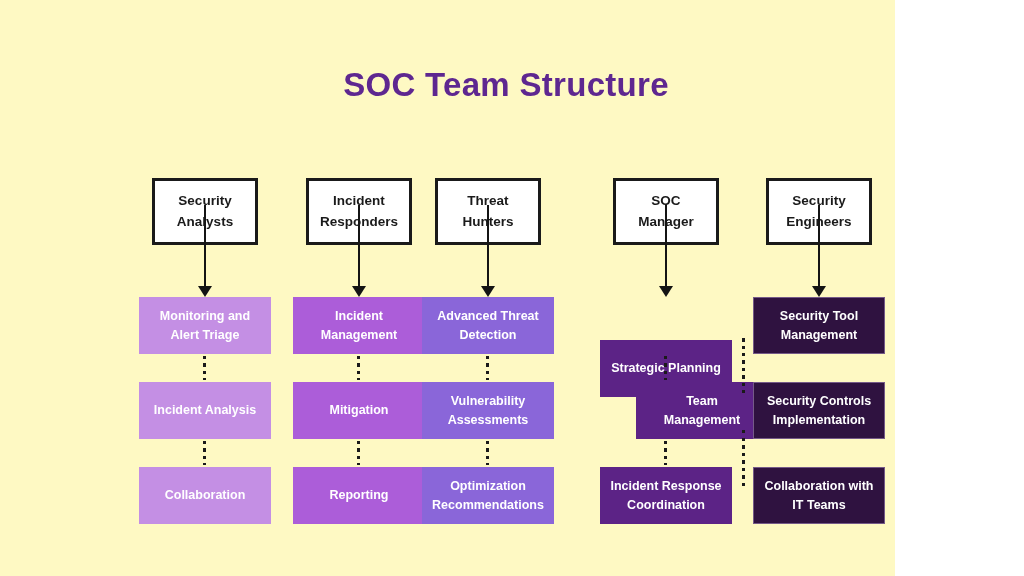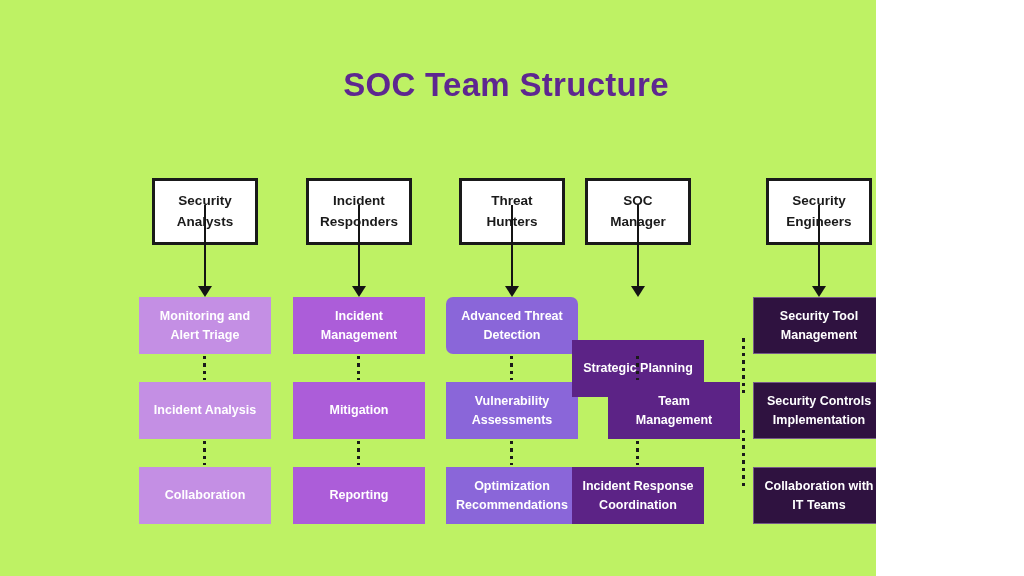--- a/index.html
+++ b/index.html
@@ -1,18 +1,18 @@
 <!DOCTYPE html>
 <html><head>
 <meta charset="utf-8">
 <style>
   html,body { margin:0; padding:0; background:#ffffff; }
   .canvas {
-    position:relative; width:876px; height:576px; background:#bef264;
-    font-family:"Liberation Sans", sans-serif; overflow:hidden;
+    position:relative; width:876px; height:576px; background:#fef9c3;
+    font-family:"Liberation Sans", sans-serif; overflow:hidden;padding-left:19px;
   }
   .title {
     position:absolute; top:66px; left:0; width:1012px; text-align:center;
     font-size:33px; font-weight:800; letter-spacing:0.3px; color:#5E2790;
   }
   .column { position:absolute; top:138px; width:132px; height:390px; }
   .role-box {
     position:absolute; top:0; left:13px; width:106px; height:67px;
     box-sizing:border-box; border:3.5px solid #1a1a1a; background:#ffffff;
     display:flex; align-items:center; justify-content:center;margin-top:40px;
@@ -90,44 +90,44 @@
     <div class="dotted d1"></div>
     <div class="task-box t2" style="background: rgb(172, 93, 217);">
       <span>Mitigation</span>
     </div>
     <div class="dotted d2"></div>
     <div class="task-box t3" style="background: rgb(172, 93, 217);">
       <span>Reporting</span>
     </div>
   </div>
 
-  <div class="column" style="left:446px" data-col="2">
+  <div class="column" style="left:422px" data-col="2">
     <div class="role-box">
       <span>Threat
 Hunters</span>
     </div>
     <div class="arrow-line"></div>
     <div class="arrow-head"></div>
-    <div class="task-box t1" style="background: rgb(138, 102, 217); border-radius: 7px;">
+    <div class="task-box t1" style="background: rgb(138, 102, 217);">
       <span>Advanced Threat
 Detection</span>
     </div>
     <div class="dotted d1"></div>
     <div class="task-box t2" style="background: rgb(138, 102, 217);">
       <span>Vulnerability
 Assessments</span>
     </div>
     <div class="dotted d2"></div>
     <div class="task-box t3" style="background: rgb(138, 102, 217);">
       <span>Optimization
 Recommendations</span>
     </div>
   </div>
 
-  <div class="column" style="left:572px" data-col="3">
+  <div class="column" style="left:600px" data-col="3">
     <div class="role-box">
       <span>SOC
 Manager</span>
     </div>
     <div class="arrow-line"></div>
     <div class="arrow-head"></div>
     <div class="task-box t1" style="background: rgb(92, 35, 134); margin-top: 43px;">
       <span>Strategic Planning</span>
     </div>
     <div class="dotted d1"></div>

